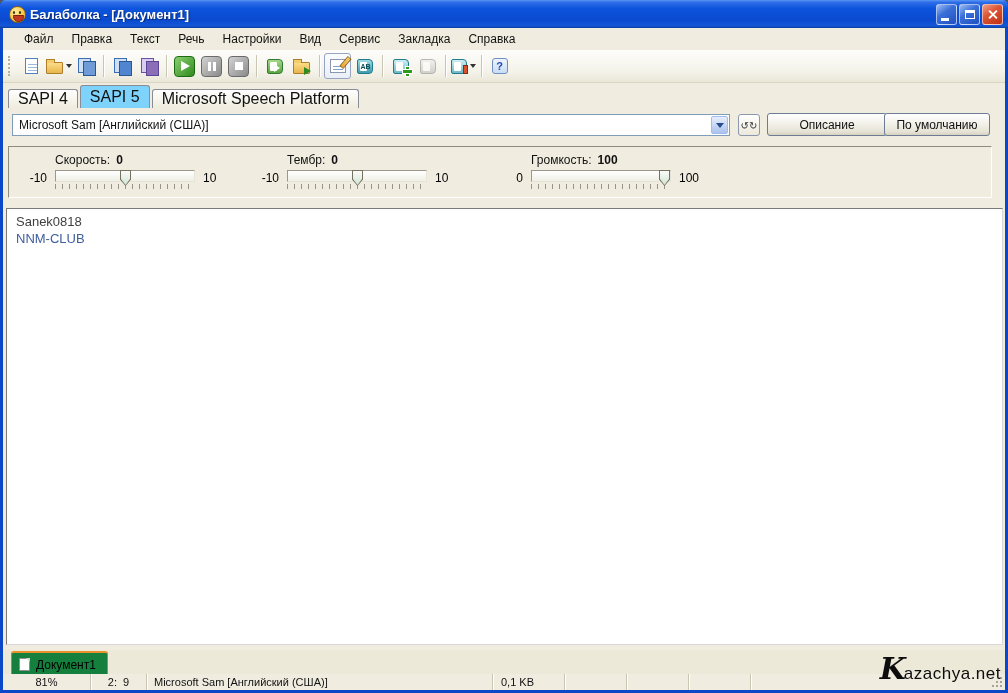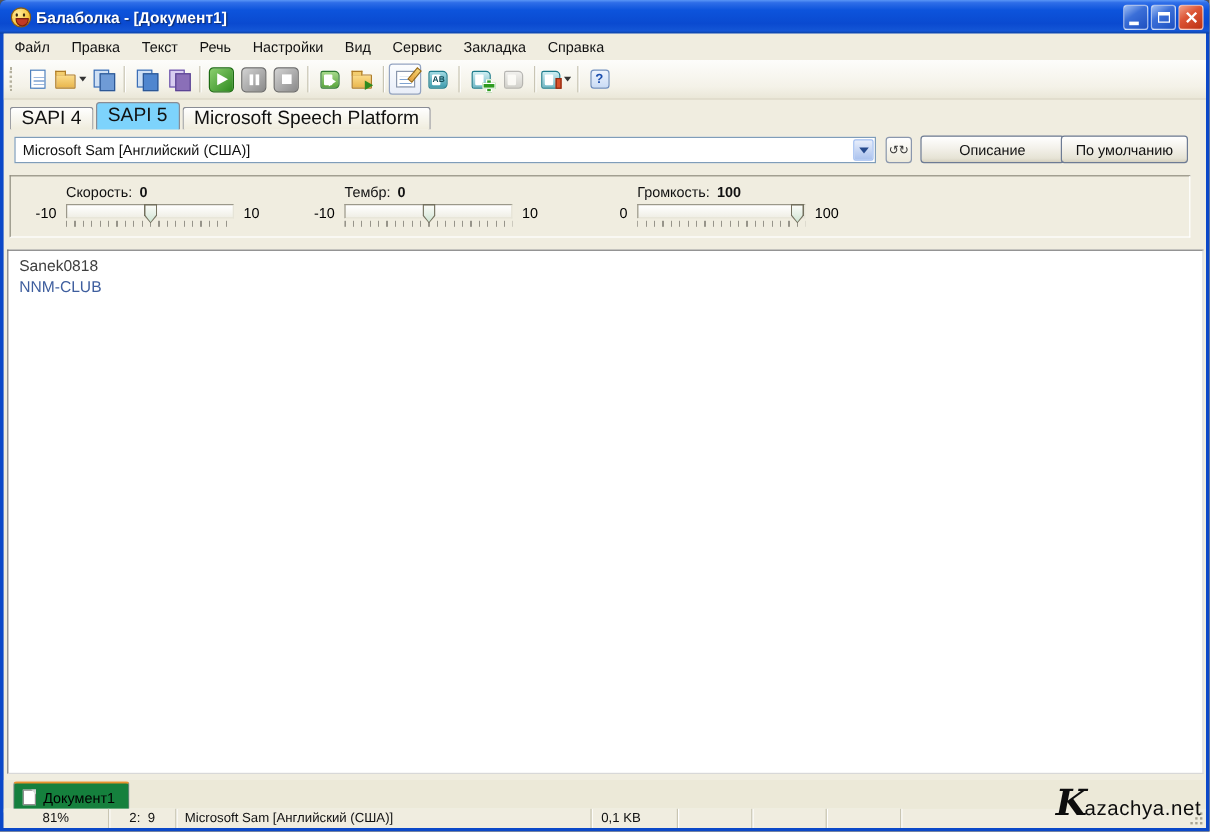--- a/index.html
+++ b/index.html
@@ -25,21 +25,21 @@
   .glyph-max { width:10px; height:9px; border:1px solid #fff; border-top-width:3px; }
   .glyph-close { position:relative; width:11px; height:11px; }
   .glyph-close::before, .glyph-close::after { content:""; position:absolute; left:5px; top:0; width:2px; height:11px; background:#fff; }
   .glyph-close::before { transform:rotate(45deg); }
   .glyph-close::after  { transform:rotate(-45deg); }
 
   
   .client { position:absolute; left:3px; right:3px; top:28px; bottom:3px; background:#F0EDE0; overflow:hidden; }
 
   
-  .menubar { position:absolute; top:0; left:0; right:0; height:22px; display:flex; align-items:center; padding-left:0; background:#F0EDE0; }
+  .menubar { position:absolute; top:0; left:0; right:0; height:22px; display:flex; align-items:center; padding-left:12px; background:#F0EDE0; }
   .menu-item { padding:3px 9px; font-size:12px; color:#111; cursor:default; }
 
   
   .toolbar { position:absolute; top:22px; left:0; right:0; height:33px; display:flex; align-items:center; padding:0 2px;
     background:linear-gradient(#fdfdfb,#f4f2e8 70%,#eae7d8); border-bottom:1px solid #d9d5c2; }
   .grip { width:5px; height:20px; margin:0 5px 0 3px; border-left:2px dotted #b5b19e; }
   .tsep { width:1px; height:22px; background:#c9c5b4; box-shadow:1px 0 0 #fff; margin:0 4px; flex:none; }
   .tbtn { width:27px; height:26px; display:flex; align-items:center; justify-content:center; border-radius:3px; position:relative; flex:none; }
   .tbtn.pressed { background:linear-gradient(#fbfcfe,#e9eef9); border:1px solid #94a4c2; }
   .tbtn.disabled { opacity:.45; filter:grayscale(1); }

